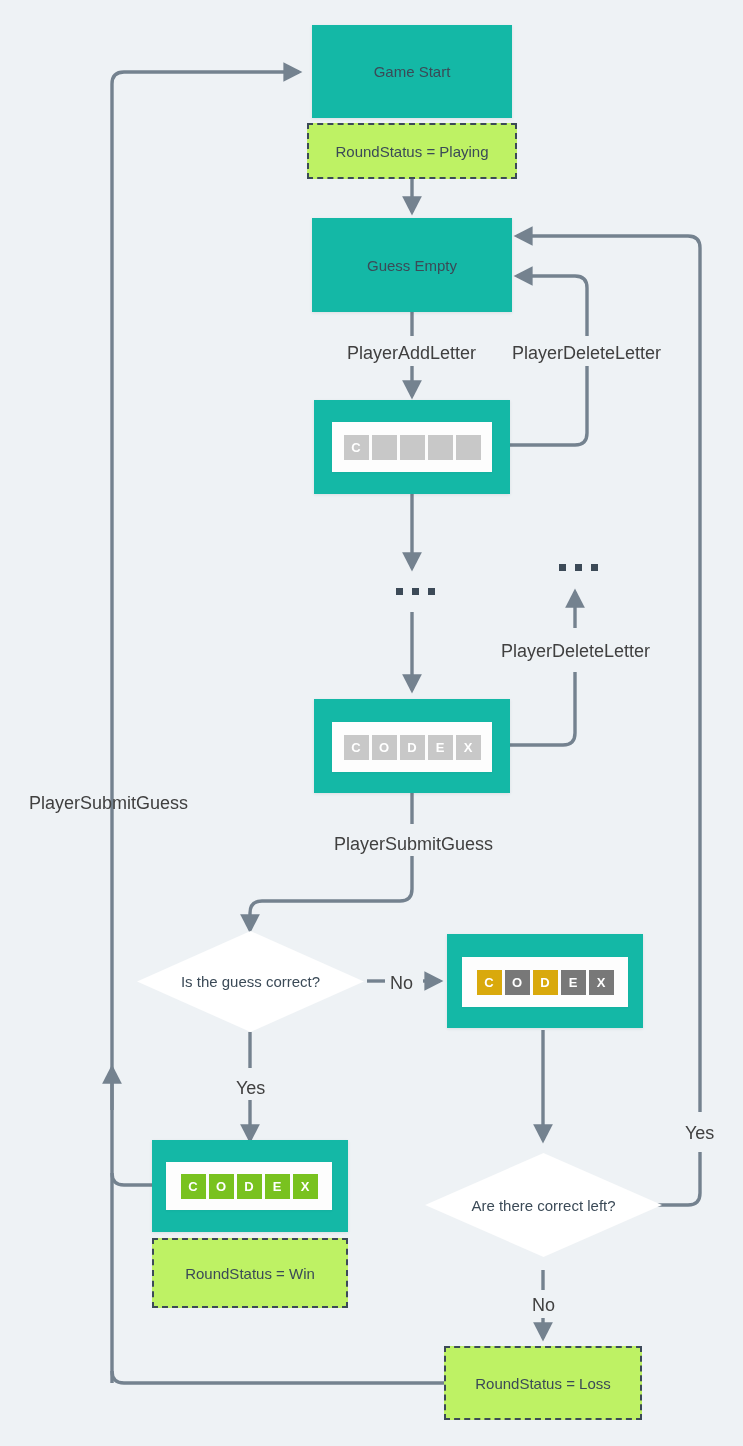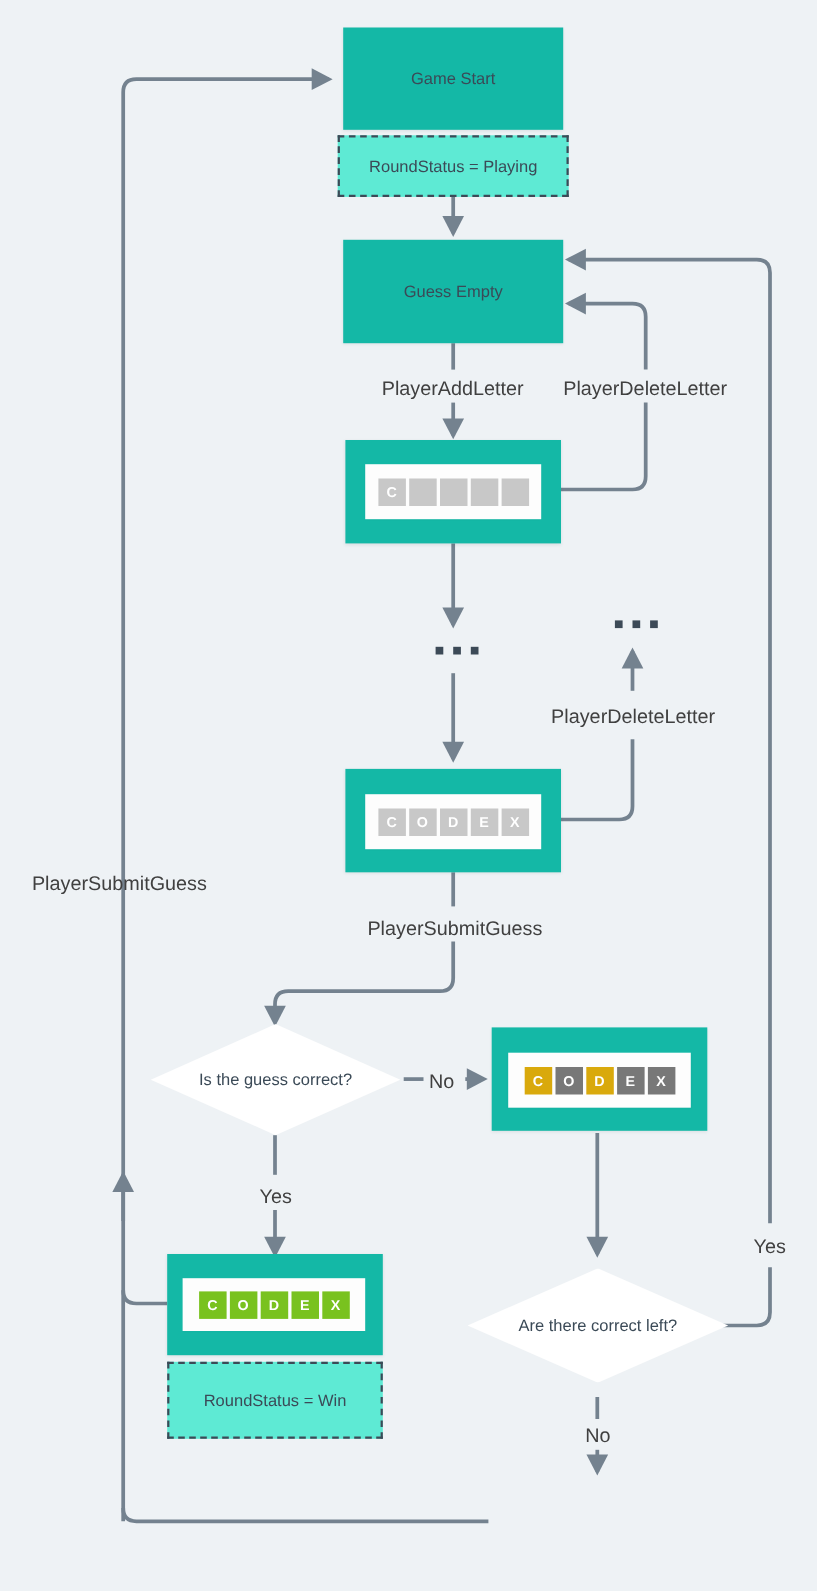--- a/index.html
+++ b/index.html
@@ -19,21 +19,21 @@
   .card{
     background:#14b8a6;
     box-shadow:0 1px 3px rgba(40,55,70,.10);
     display:flex;align-items:center;justify-content:center;
     color:#3b4a57;
     font-size:15px;
   }
   
   .dashed{
     border:2px dashed #3c4a57;
-    background:#5eead4;
+    background:#bef264;
     display:flex;align-items:center;justify-content:center;
     color:#3b4a57;font-size:15px;
   }
   
   .diamond{
     display:flex;align-items:center;justify-content:center;
     color:#3b4a57;font-size:15px;
     background:#ffffff;
     clip-path:polygon(50% 0,100% 50%,50% 100%,0 50%);
     filter:drop-shadow(0 1px 2px rgba(40,55,70,.10));
@@ -178,20 +178,23 @@
         <div class="tile t-green">O</div>
         <div class="tile t-green">D</div>
         <div class="tile t-green">E</div>
         <div class="tile t-green">X</div>
       </div>
   </div>
   <div class="node dashed" style="left:152px;top:1238px;width:196px;height:70px;">
     <span>RoundStatus = Win</span>
   </div>
 
+  <div class="node dashed" style="left:444px;top:1346px;width:198px;height:74px;">
+    <span>RoundStatus = Loss</span>
+  </div>
 
   <div class="node diamond" style="left:137px;top:931px;width:227px;height:101px;">
     <span>Is the guess correct?</span>
   </div>
   <div class="node diamond" style="left:425px;top:1153px;width:237px;height:104px;">
     <span>Are there correct left?</span>
   </div>
 
   <div class="dots" style="left:396px;top:588px;">
       <i></i>

